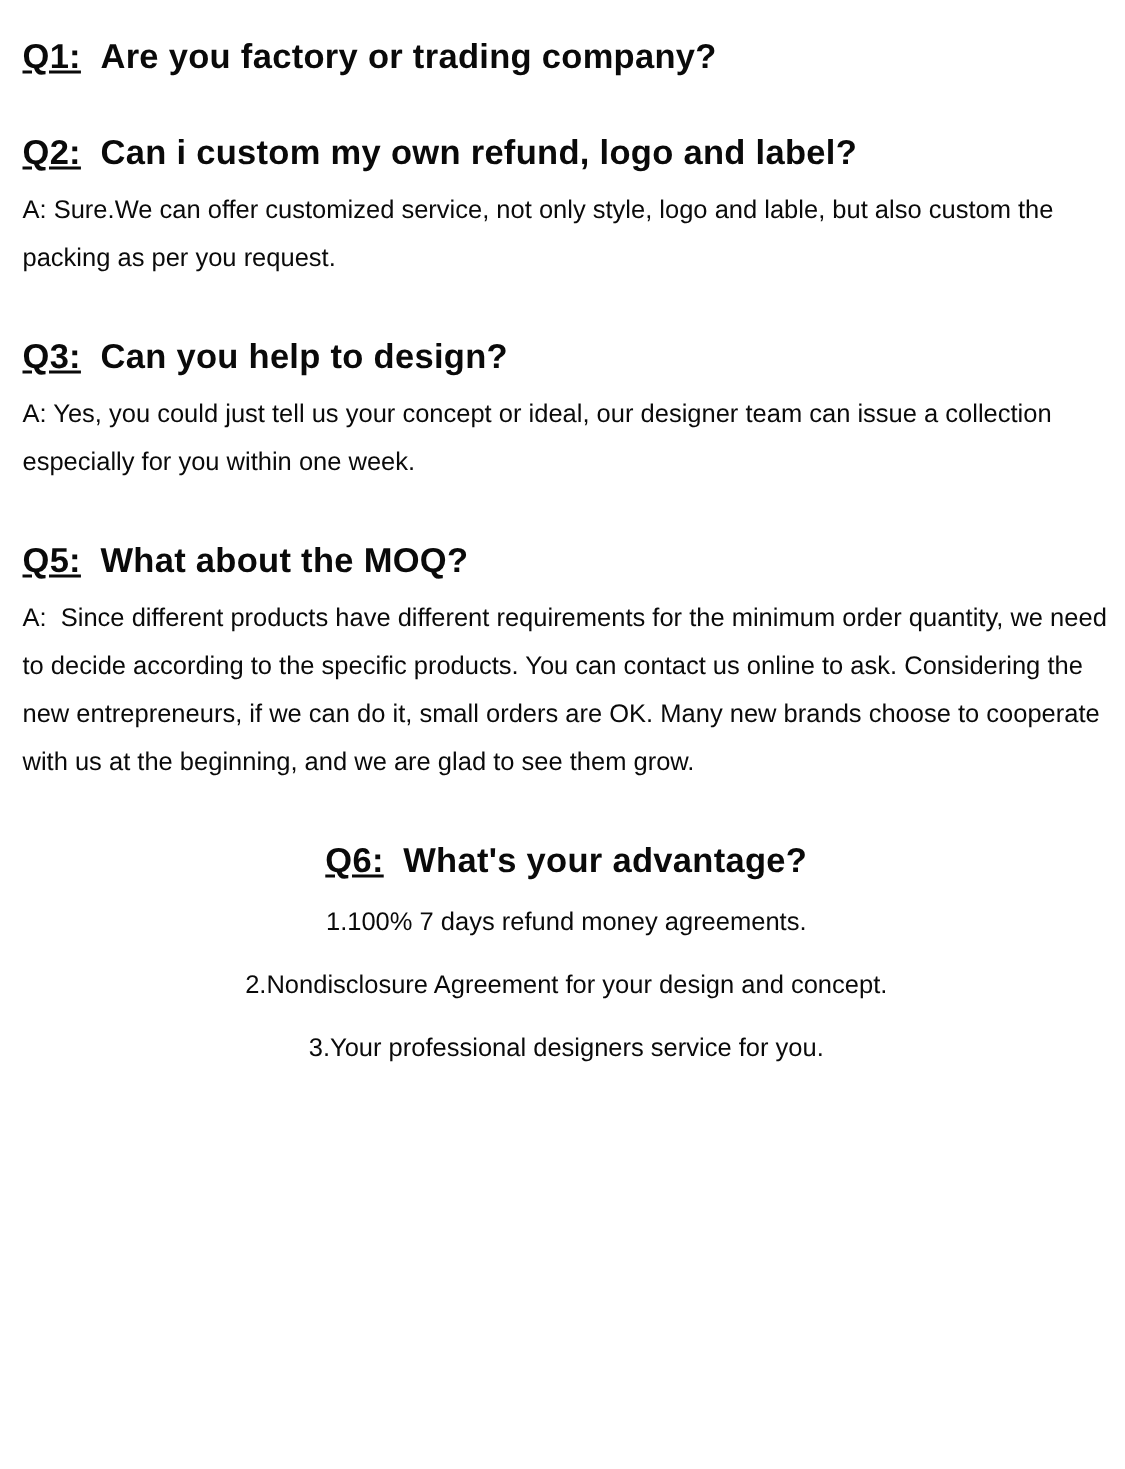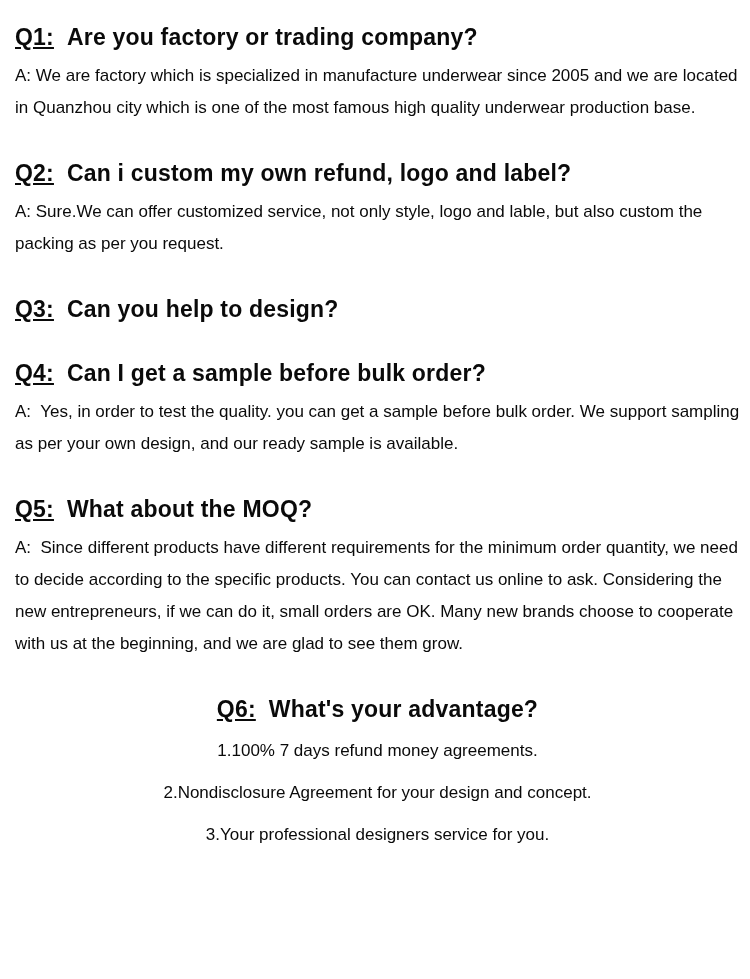--- a/index.html
+++ b/index.html
@@ -55,36 +55,32 @@
     white-space: pre-wrap;
   }
 </style>
 </head>
 <body>
 
 <main>
 
   <section class="faq-section">
     <h2 class="question"><span class="q-number">Q1:</span><span class="q-text">Are you factory or trading company?</span></h2>
-    <p class="answer">A: We are factory which is specialized in manufacture underwear since 2005 and we are located in Quanzhou city which is one of the most famous high quality underwear production base.</p>
   </section>
 
   <section class="faq-section">
     <h2 class="question"><span class="q-number">Q2:</span><span class="q-text">Can i custom my own refund, logo and label?</span></h2>
     <p class="answer">A: Sure.We can offer customized service, not only style, logo and lable, but also custom the packing as per you request.</p>
   </section>
 
   <section class="faq-section">
     <h2 class="question"><span class="q-number">Q3:</span><span class="q-text">Can you help to design?</span></h2>
+    <p class="answer">A: Yes, you could just tell us your concept or ideal, our designer team can issue a collection especially for you within one week.</p>
   </section>
 
-  <section class="faq-section">
-    <h2 class="question"><span class="q-number">Q4:</span><span class="q-text">Can I get a sample before bulk order?</span></h2>
-    <p class="answer">A:  Yes, in order to test the quality. you can get a sample before bulk order. We support sampling as per your own design, and our ready sample is available.</p>
-  </section>
 
   <section class="faq-section">
     <h2 class="question"><span class="q-number">Q5:</span><span class="q-text">What about the MOQ?</span></h2>
     <p class="answer">A:  Since different products have different requirements for the minimum order quantity, we need to decide according to the specific products. You can contact us online to ask. Considering the new entrepreneurs, if we can do it, small orders are OK. Many new brands choose to cooperate with us at the beginning, and we are glad to see them grow.</p>
   </section>
 
   <section class="faq-section">
     <h2 class="question"><span class="q-number">Q6:</span><span class="q-text">What's your advantage?</span></h2>
     <p class="answer-line">1.100% 7 days refund money agreements.</p>
     <p class="answer-line">2.Nondisclosure Agreement for your design and concept.</p>

